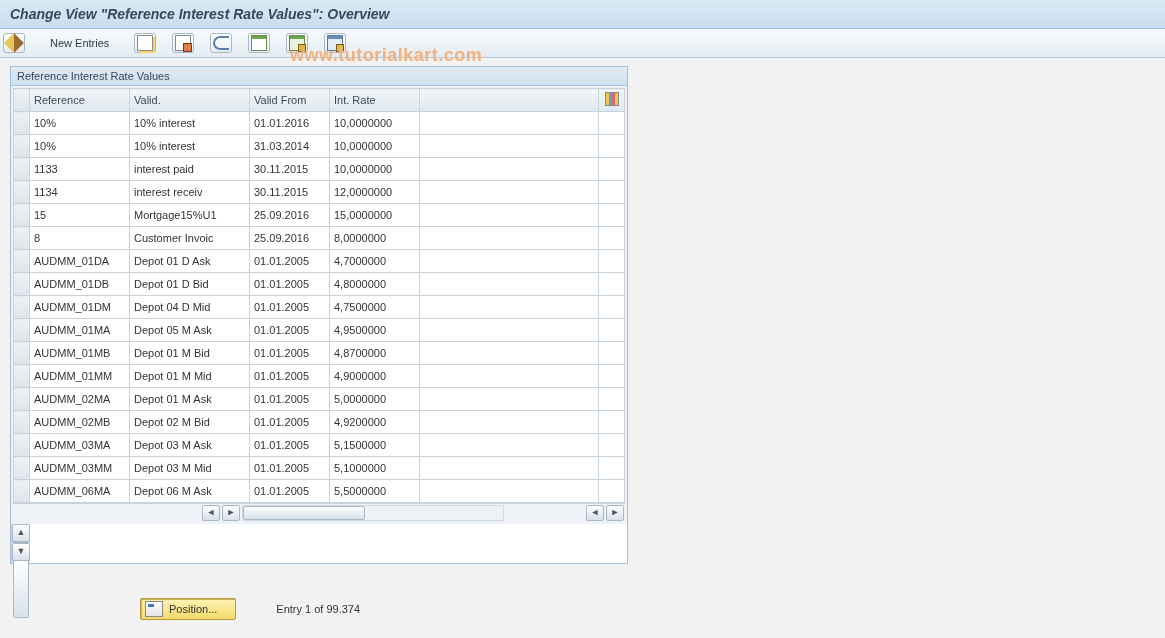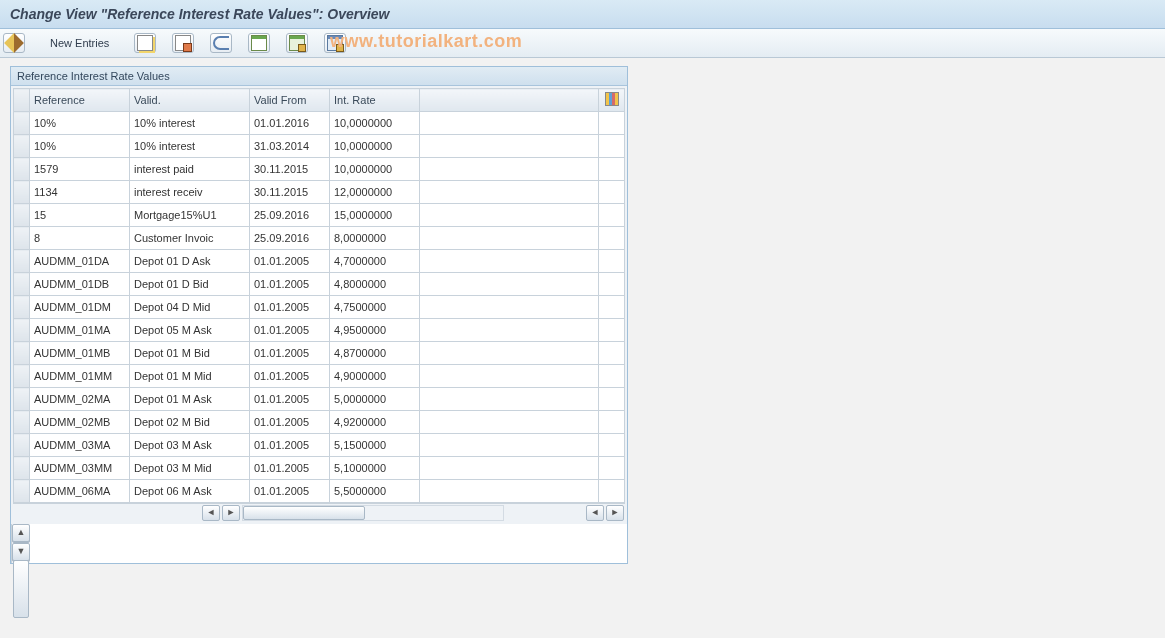--- a/index.html
+++ b/index.html
@@ -47,27 +47,26 @@
   .tb-text {
     padding: 2px 8px;
     border: 1px solid transparent;
     border-radius: 3px;
     color: #2f3c4d;
     cursor: pointer;
   }
   .watermark {
     position: absolute;
     left: 290px;
-    top: 2px;
+    top: 16px;
     font-size: 18px;
     font-weight: bold;
     color: #f2b27e;
     letter-spacing: .5px;
     pointer-events: none;
-    margin-left: 40px;
   }
   .workarea {
     padding: 8px 10px;
     background: #f2f2f2;
   }
   .panel {
     width: 616px;
     border: 1px solid #9fbfda;
     background: #fff;
   }
@@ -272,21 +271,21 @@
                 <td class="rowsel"></td>
                 <td>10%</td>
                 <td>10% interest</td>
                 <td>31.03.2014</td>
                 <td>10,0000000</td>
                 <td></td>
                 <td class="cfg-cell"></td>
               </tr>
               <tr>
                 <td class="rowsel"></td>
-                <td>1579</td>
+                <td>1133</td>
                 <td>interest paid</td>
                 <td>30.11.2015</td>
                 <td>10,0000000</td>
                 <td></td>
                 <td class="cfg-cell"></td>
               </tr>
               <tr>
                 <td class="rowsel"></td>
                 <td>1134</td>
                 <td>interest receiv</td>
@@ -435,13 +434,20 @@
         <div style="position:absolute;bottom:20px;left:0;right:0;">
           <div class="arrow">▲</div>
         </div>
         <div style="position:absolute;bottom:1px;left:0;right:0;">
           <div class="arrow">▼</div>
         </div>
       </div>
     </div>
   </div>
 
+  <div class="footer-area">
+    <div class="position-btn">
+      <span class="picon"></span>
+      <span>Position...</span>
+    </div>
+    <div class="entry-text">Entry 1 of 99.374</div>
+  </div>
 </div>
 
 </body></html>

